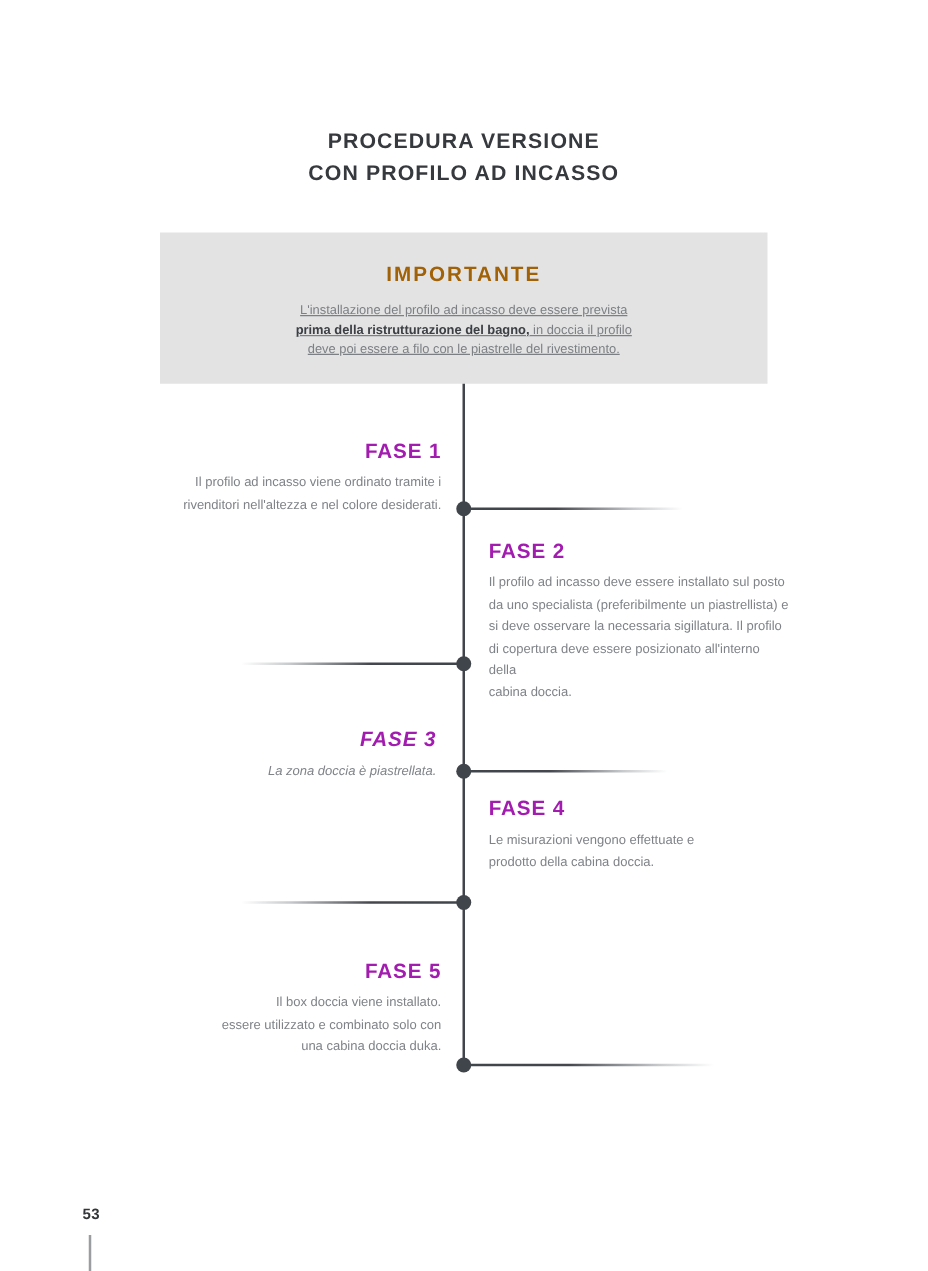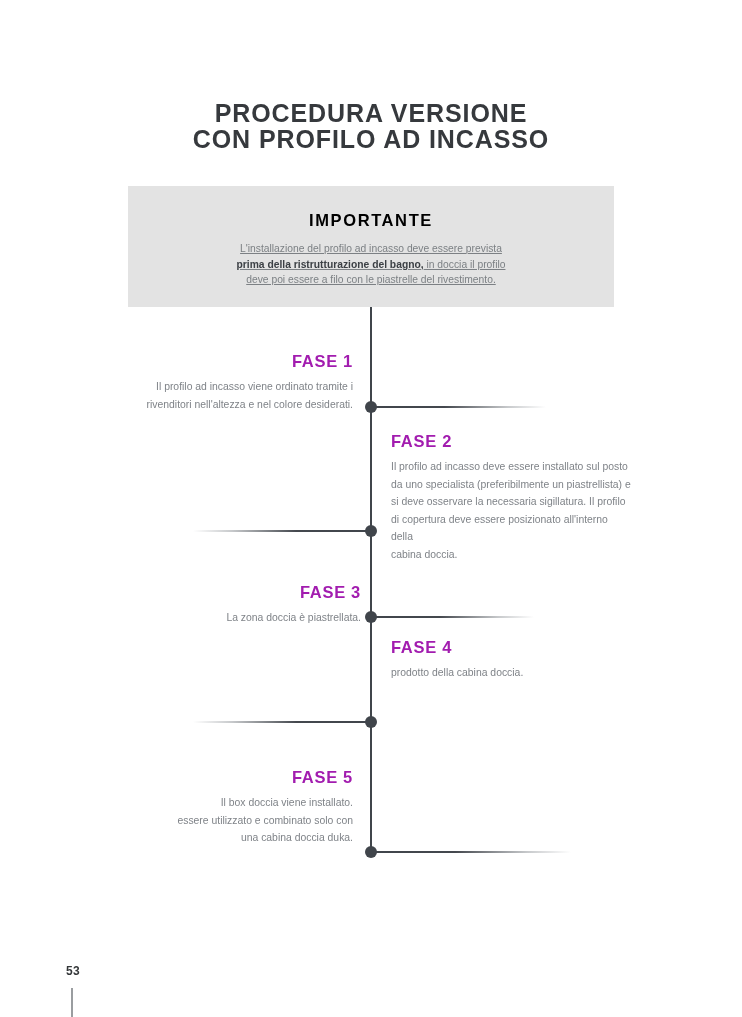--- a/index.html
+++ b/index.html
@@ -23,40 +23,40 @@
 
   
   .doc-title {
     position: absolute;
     left: 0;
     right: 0;
     top: 100px;
     text-align: center;
     color: #36393d;
     font-weight: bold;
-    font-size: 25px;
+    font-size: 17px;
     letter-spacing: 0.9px;
     line-height: 26px;
   }
   .doc-title .t-line { display: block; white-space: pre; }
 
   
   .important-box {
     position: absolute;
     left: 128px;
     top: 186px;
     width: 486px;
     height: 121px;
     background: #e3e3e3;
     box-sizing: border-box;
     text-align: center;
   }
   .important-heading {
     margin-top: 25px;
-    color: #000000;
+    color: #a16207;
     font-weight: bold;
     font-size: 16.5px;
     letter-spacing: 1.6px;
   }
   .important-body {
     margin-top: 11px;
     color: #7c8084;
     font-size: 10.3px;
     line-height: 15.5px;
     text-decoration: underline;
@@ -179,32 +179,33 @@
       <span class="p-line">Il profilo ad incasso deve essere installato sul posto</span>
       <span class="p-line">da uno specialista (preferibilmente un piastrellista) e</span>
       <span class="p-line">si deve osservare la necessaria sigillatura. Il profilo</span>
       <span class="p-line">di copertura deve essere posizionato all'interno della</span>
       <span class="p-line">cabina doccia.</span>
     </div>
   </div>
 
   <div class="connector to-right" style="top:616px; width:163px;"></div>
   <div class="phase-dot" style="top:611px;"></div>
-  <div class="phase-block side-left" style="left:108px; top:583px; width:253px;">
+  <div class="phase-block side-left" style="left:96px; top:583px; width:253px;font-style:italic;">
     <div class="phase-title">FASE 3</div>
     <div class="phase-text">
       <span class="p-line">La zona doccia è piastrellata.</span>
     </div>
   </div>
 
   <div class="connector to-left" style="top:721px; left:193px; width:178px;"></div>
   <div class="phase-dot" style="top:716px;"></div>
   <div class="phase-block side-right" style="left:391px; top:638px; width:240px;">
     <div class="phase-title">FASE 4</div>
     <div class="phase-text">
+      <span class="p-line">Le misurazioni vengono effettuate e</span>
       <span class="p-line">prodotto della cabina doccia.</span>
     </div>
   </div>
 
   <div class="connector to-right" style="top:851px; width:200px;"></div>
   <div class="phase-dot" style="top:846px;"></div>
   <div class="phase-block side-left" style="left:100px; top:768px; width:253px;">
     <div class="phase-title">FASE 5</div>
     <div class="phase-text">
       <span class="p-line">Il box doccia viene installato.</span>

